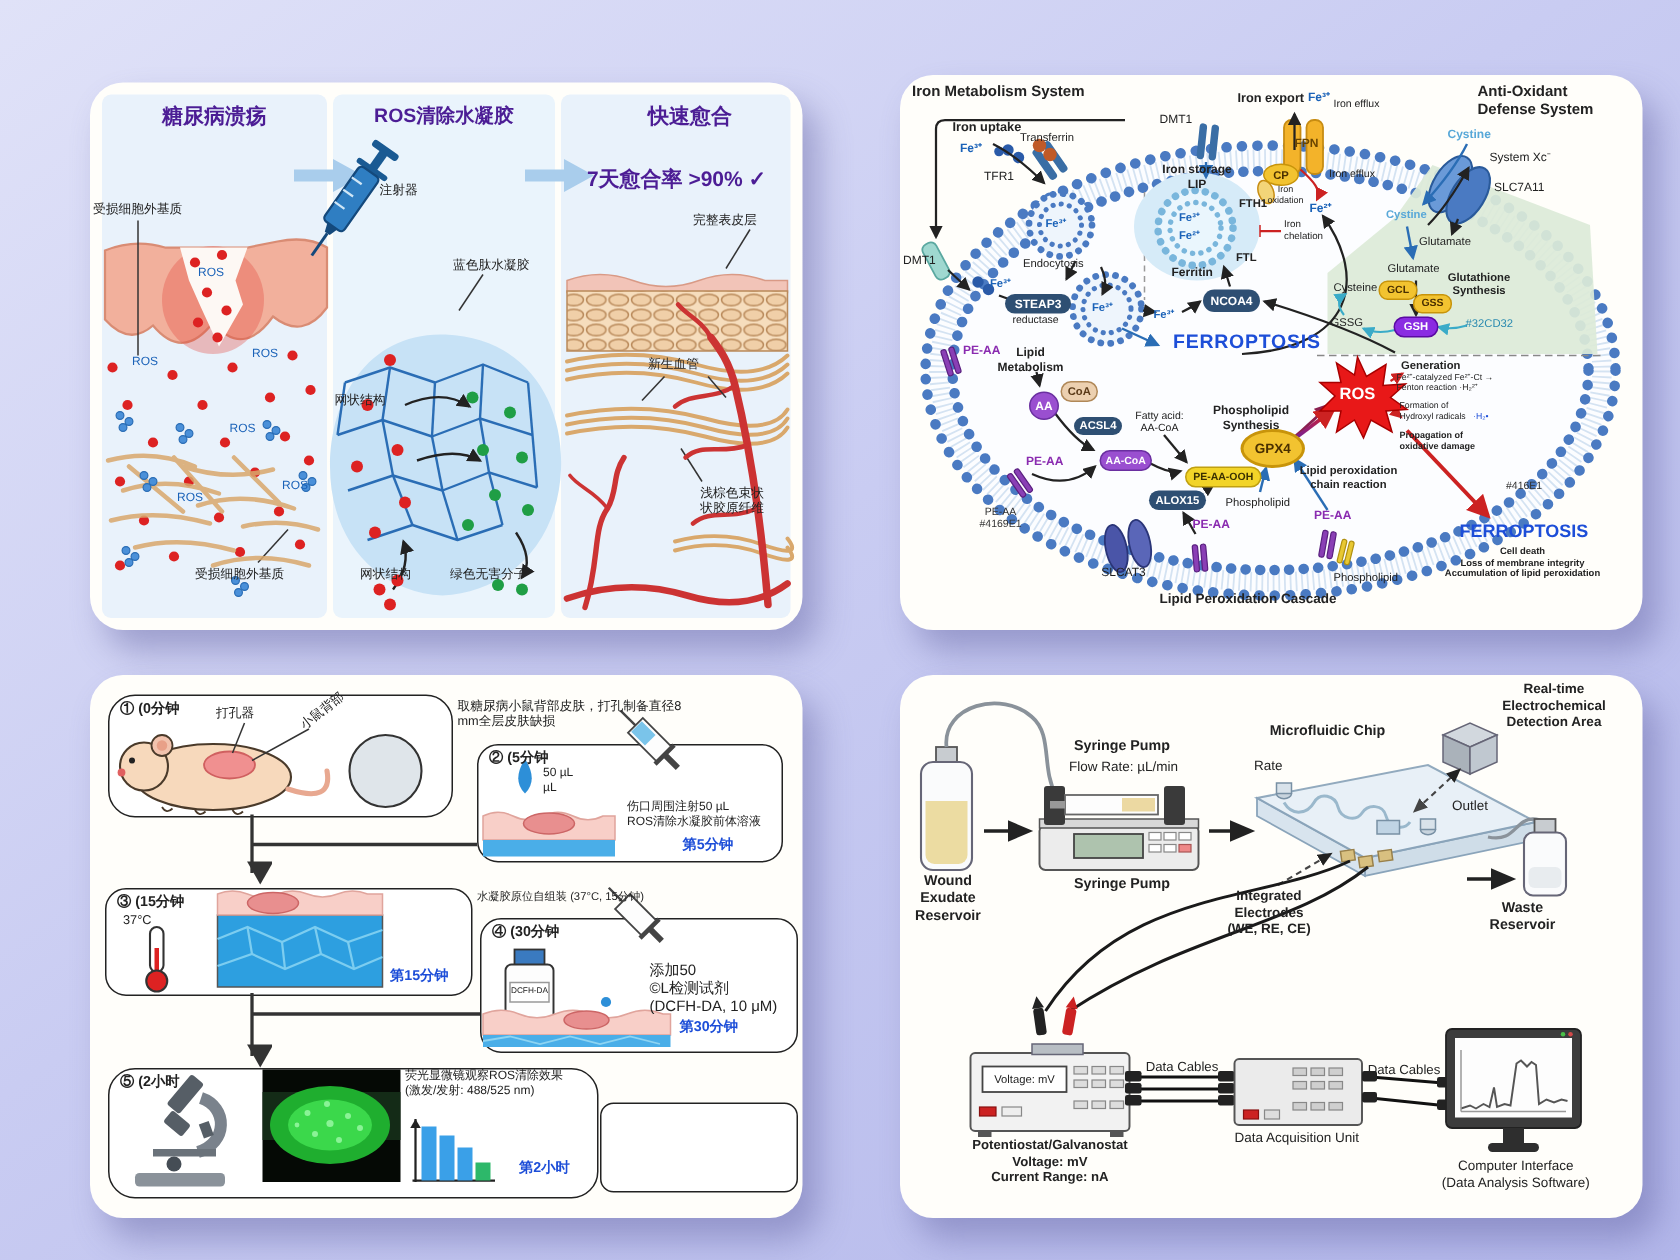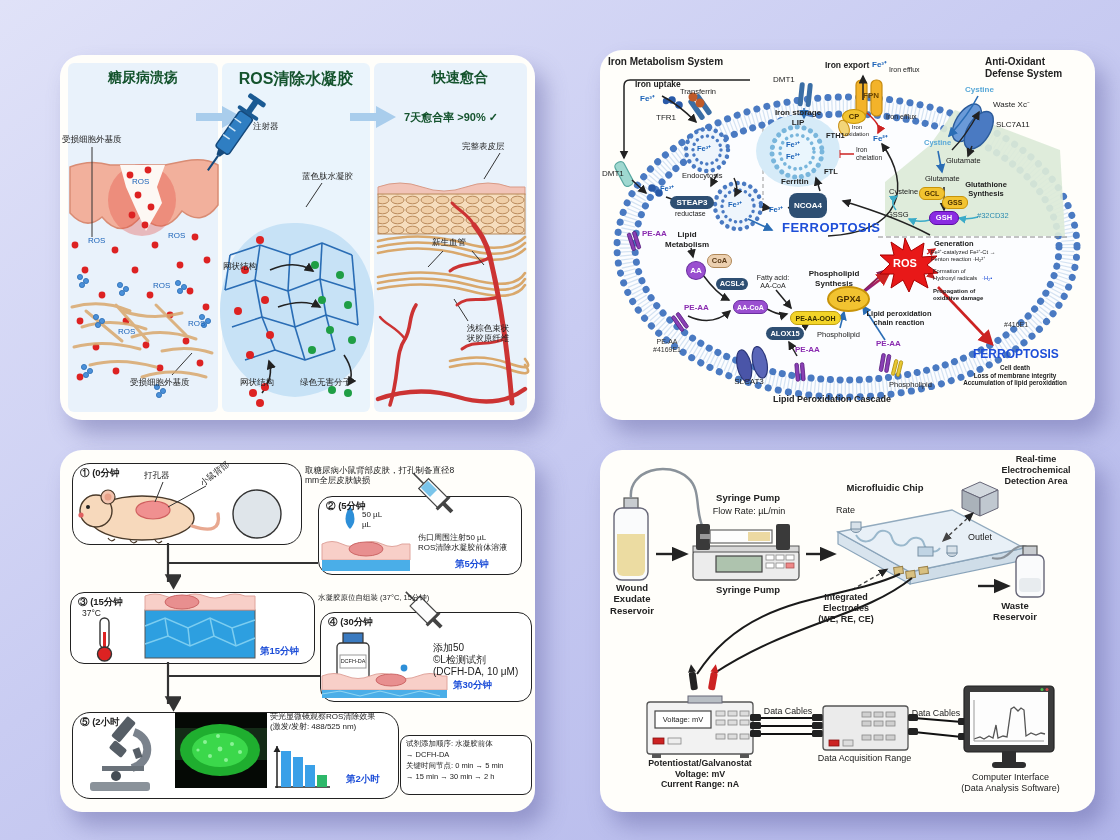--- a/index.html
+++ b/index.html
@@ -5,21 +5,21 @@
   html,body{margin:0;padding:0}
   body{width:1120px;height:840px;position:relative;overflow:hidden;
        background:linear-gradient(145deg,#e0e2f8 0%,#c9ccf2 45%,#b2b6ea 100%);
        font-family:"Liberation Sans",sans-serif;}
   .panel{position:absolute;background:#fffefa;border-radius:22px;
          box-shadow:10px 14px 22px rgba(95,95,160,.45);}
   .art{position:absolute;left:0;top:0;width:100%;height:100%;}
   .lb{position:absolute;white-space:pre-line;line-height:1.2;color:#222;}
   .b{font-weight:bold}.ctr{text-align:center}
   .blu{color:#1a62b8}.lblu{color:#58a8d8}.red{color:#1d4ed8}.pur{color:#8a2bb0}
-  .wht{color:#fff}.dkb{color:#14532d}.teal{color:#2a8ab0}.brn{color:#6a4500}
+  .wht{color:#fff}.dkb{color:#4c1d95}.teal{color:#2a8ab0}.brn{color:#6a4500}
   .pill{position:absolute;display:flex;align-items:center;justify-content:center;
         font-weight:bold;border-radius:8px;line-height:1;}
   .dkpill{background:#2e4f73;color:#fff}
   .ylpill{background:#f2c330;border:1px solid #c8940a;color:#4a3000}
   .pupill{background:#9a4fd0;border:1px solid #6a2fa0;color:#fff}
   .box{position:absolute;border:1.6px solid #222;border-radius:14px;background:#fff;}
   #pA{left:60px;top:55px;width:475px;height:365px}
   #pB{left:600px;top:50px;width:495px;height:370px}
   #pC{left:60px;top:450px;width:475px;height:362px}
   #pD{left:600px;top:450px;width:495px;height:362px}
@@ -236,36 +236,36 @@
         <path d="M330,350 C340,318 335,298 345,284 C352,272 348,262 356,250" stroke-width="3.6"></path>
         <path d="M345,284 C336,272 326,270 320,262" stroke-width="2.4"></path>
         <path d="M318,344 Q358,330 398,342 T465,334" stroke-width="4.4"></path>
       </g>
       <line x1="383" y1="196" x2="368" y2="212" stroke="#333" stroke-width="1"></line>
       <line x1="412" y1="196" x2="424" y2="210" stroke="#333" stroke-width="1"></line>
     </g>
   </svg>
 
   <div class="lb b dkb ctr" style="left:8px;top:14px;width:150px;font-size:14px">糖尿病溃疡</div>
-  <div class="lb b dkb ctr" style="left:162px;top:14px;width:148px;font-size:16px">ROS清除水凝胶</div>
+  <div class="lb b dkb ctr" style="left:162px;top:14px;width:148px;font-size:13px">ROS清除水凝胶</div>
   <div class="lb b dkb ctr" style="left:314px;top:14px;width:172px;font-size:14px">快速愈合</div>
   <div class="lb" style="left:2px;top:79px;font-size:8.5px">受损细胞外基质</div>
   <div class="lb blu" style="left:72px;top:122px;font-size:8px">ROS</div>
   <div class="lb blu" style="left:28px;top:181px;font-size:8px">ROS</div>
   <div class="lb blu" style="left:108px;top:176px;font-size:8px">ROS</div>
   <div class="lb blu" style="left:93px;top:226px;font-size:8px">ROS</div>
   <div class="lb blu" style="left:128px;top:264px;font-size:8px">ROS</div>
   <div class="lb blu" style="left:58px;top:272px;font-size:8px">ROS</div>
   <div class="lb" style="left:70px;top:322px;font-size:8.5px">受损细胞外基质</div>
   <div class="lb" style="left:193px;top:66px;font-size:8.5px">注射器</div>
   <div class="lb" style="left:242px;top:116px;font-size:8.5px">蓝色肽水凝胶</div>
   <div class="lb" style="left:163px;top:206px;font-size:8.5px">网状结构</div>
   <div class="lb" style="left:180px;top:322px;font-size:8.5px">网状结构</div>
   <div class="lb" style="left:240px;top:322px;font-size:8.5px">绿色无害分子</div>
-  <div class="lb b dkb ctr" style="left:316px;top:56px;width:150px;font-size:11px">7天愈合率 &gt;90% ✓</div>
+  <div class="lb b dkb ctr" style="left:316px;top:56px;width:150px;font-size:14px">7天愈合率 &gt;90% ✓</div>
   <div class="lb" style="left:402px;top:86px;font-size:8.5px">完整表皮层</div>
   <div class="lb" style="left:372px;top:182px;font-size:8.5px">新生血管</div>
   <div class="lb ctr" style="left:397px;top:268px;width:62px;font-size:8.5px">浅棕色束状
 状胶原纤维</div>
 </div>
 
 <div class="panel" id="pB">
   <svg class="art" viewBox="0 0 495 370">
     <defs>
       <marker id="bmB" markerWidth="7" markerHeight="7" refX="5" refY="3" orient="auto">
@@ -417,21 +417,21 @@
     </g>
     <path d="M240,260 C265,241 278,228 286,220" stroke="#8a2050" stroke-width="1.8" fill="none" marker-end="url(#bmDR)"></path>
     <path d="M265,241 L289,223" stroke="url(#gradPR)" stroke-width="2.4" fill="none" marker-end="url(#bmR)"></path>
 
     <g>
       <polygon fill="#e81818" stroke="#a80000" stroke-width="1" points="305,188 311,201 324,193 322,207 337,206 327,215 338,223 324,224 328,238 314,230 309,242 303,230 291,238 294,224 280,224 290,214 280,205 294,205 291,192 303,200"></polygon>
     </g>
   </svg>
 
   <div class="pill dkpill" style="left:70px;top:146px;width:44px;height:13px;font-size:8px">STEAP3</div>
-  <div class="pill dkpill" style="left:189px;top:143px;width:38px;height:25px;font-size:8px">NCOA4</div>
+  <div class="pill dkpill" style="left:202px;top:143px;width:38px;height:15px;font-size:8px">NCOA4</div>
   <div class="pill dkpill" style="left:116px;top:228px;width:32px;height:12px;font-size:7.5px">ACSL4</div>
   <div class="pill dkpill" style="left:166px;top:277px;width:38px;height:13px;font-size:7.5px">ALOX15</div>
   <div class="pill pupill" style="left:86px;top:211px;width:18px;height:17px;border-radius:50%;font-size:8px">AA</div>
   <div class="pill" style="left:107px;top:204px;width:23px;height:12px;background:#ecd0b0;border:1px solid #b08858;color:#5a3a18;font-size:7.5px">CoA</div>
   <div class="pill pupill" style="left:133px;top:250px;width:33px;height:12px;font-size:7px">AA-CoA</div>
   <div class="pill" style="left:190px;top:261px;width:49px;height:12px;background:#f2d428;border:1px solid #c0a010;color:#3a3000;font-size:7px">PE-AA-OOH</div>
   <div class="pill ylpill" style="left:227px;top:236px;width:39px;height:22px;border-radius:50%;font-size:9px;border-width:2px">GPX4</div>
   <div class="pill ylpill" style="left:319px;top:137px;width:24px;height:11px;border-radius:6px;font-size:7px">GCL</div>
   <div class="pill ylpill" style="left:342px;top:146px;width:24px;height:11px;border-radius:6px;font-size:7px">GSS</div>
   <div class="pill" style="left:329px;top:161px;width:28px;height:12px;background:#8a2be2;border:1px solid #5a0aa2;color:#fff;font-size:7.5px">GSH</div>
@@ -448,21 +448,21 @@
   <div class="lb" style="left:2px;top:119px;font-size:8px">DMT1</div>
   <div class="lb b" style="left:225px;top:10px;font-size:8.5px">Iron export</div>
   <div class="lb b blu" style="left:272px;top:10px;font-size:8px">Fe³⁺</div>
   <div class="lb" style="left:289px;top:16px;font-size:7px">Iron efflux</div>
   <div class="lb b ctr brn" style="left:256px;top:41px;width:30px;font-size:8px">FPN</div>
   <div class="lb ctr" style="left:240px;top:74px;width:34px;font-size:6px">Iron
 oxidation</div>
   <div class="lb" style="left:286px;top:63px;font-size:7px">Iron efflux</div>
   <div class="lb b blu" style="left:273px;top:84px;font-size:8px">Fe²⁺</div>
   <div class="lb b lblu" style="left:365px;top:35px;font-size:8px">Cystine</div>
-  <div class="lb" style="left:393px;top:50px;font-size:8px">Waste Xc⁻</div>
+  <div class="lb" style="left:393px;top:50px;font-size:8px">System Xc⁻</div>
   <div class="lb" style="left:396px;top:70px;font-size:8px">SLC7A11</div>
   <div class="lb b ctr" style="left:174px;top:58px;width:48px;font-size:8px">Iron storage
 LIP</div>
   <div class="lb b" style="left:226px;top:81px;font-size:7.5px">FTH1</div>
   <div class="lb b" style="left:224px;top:117px;font-size:7.5px">FTL</div>
   <div class="lb b" style="left:181px;top:127px;font-size:8px">Ferritin</div>
   <div class="lb b blu" style="left:186px;top:90px;font-size:7.5px">Fe³⁺</div>
   <div class="lb b blu" style="left:186px;top:102px;font-size:7.5px">Fe²⁺</div>
   <div class="lb" style="left:256px;top:96px;font-size:6.5px">Iron
 chelation</div>
@@ -657,24 +657,20 @@
   <div class="lb b" style="left:268px;top:166px;font-size:9.5px">④ (30分钟</div>
   <div class="lb ctr" style="left:280px;top:208px;width:26px;font-size:5.5px">DCFH-DA</div>
   <div class="lb" style="left:373px;top:192px;font-size:10px">添加50
 ©L检测试剂
 (DCFH-DA, 10 μM)</div>
   <div class="lb b red" style="left:393px;top:229px;font-size:9.5px">第30分钟</div>
   <div class="lb b" style="left:20px;top:266px;font-size:9.5px">⑤ (2小时</div>
   <div class="lb" style="left:210px;top:262px;font-size:8px">荧光显微镜观察ROS清除效果
 (激发/发射: 488/525 nm)</div>
   <div class="lb b red" style="left:286px;top:323px;font-size:9.5px">第2小时</div>
-  <div class="lb" style="left:346px;top:289px;font-size:7.5px;line-height:1.45">试剂添加顺序: 水凝胶前体
-→ DCFH-DA
-关键时间节点: 0 min → 5 min
-→ 15 min → 30 min → 2 h</div>
 </div>
 
 <div class="panel" id="pD">
   <svg class="art" viewBox="0 0 495 362">
     <defs>
       <marker id="dmB" markerWidth="8" markerHeight="8" refX="5" refY="3" orient="auto">
           <path d="M0,0L7,3L0,6z" fill="#222"></path>
         </marker>
       <marker id="dmBs" markerWidth="8" markerHeight="8" refX="5" refY="3" orient="auto-start-reverse">
           <path d="M0,0L7,3L0,6z" fill="#444"></path>
@@ -851,16 +847,16 @@
 Electrodes
 (WE, RE, CE)</div>
   <div class="lb b ctr" style="left:386px;top:150px;width:58px;font-size:9.5px">Waste
 Reservoir</div>
   <div class="lb ctr" style="left:56px;top:265px;width:54px;font-size:7.5px">Voltage: mV</div>
   <div class="lb b ctr" style="left:38px;top:308px;width:124px;font-size:8.8px">Potentiostat/Galvanostat
 Voltage: mV
 Current Range: nA</div>
   <div class="lb ctr" style="left:158px;top:256px;width:60px;font-size:8.8px">Data Cables</div>
   <div class="lb ctr" style="left:306px;top:258px;width:60px;font-size:8.8px">Data Cables</div>
-  <div class="lb ctr" style="left:212px;top:303px;width:105px;font-size:9px">Data Acquisition Range</div>
+  <div class="lb ctr" style="left:212px;top:303px;width:105px;font-size:9px">Data Acquisition Unit</div>
   <div class="lb ctr" style="left:358px;top:322px;width:105px;font-size:9px">Computer Interface
 (Data Analysis Software)</div>
 </div>
 
 </body></html>

